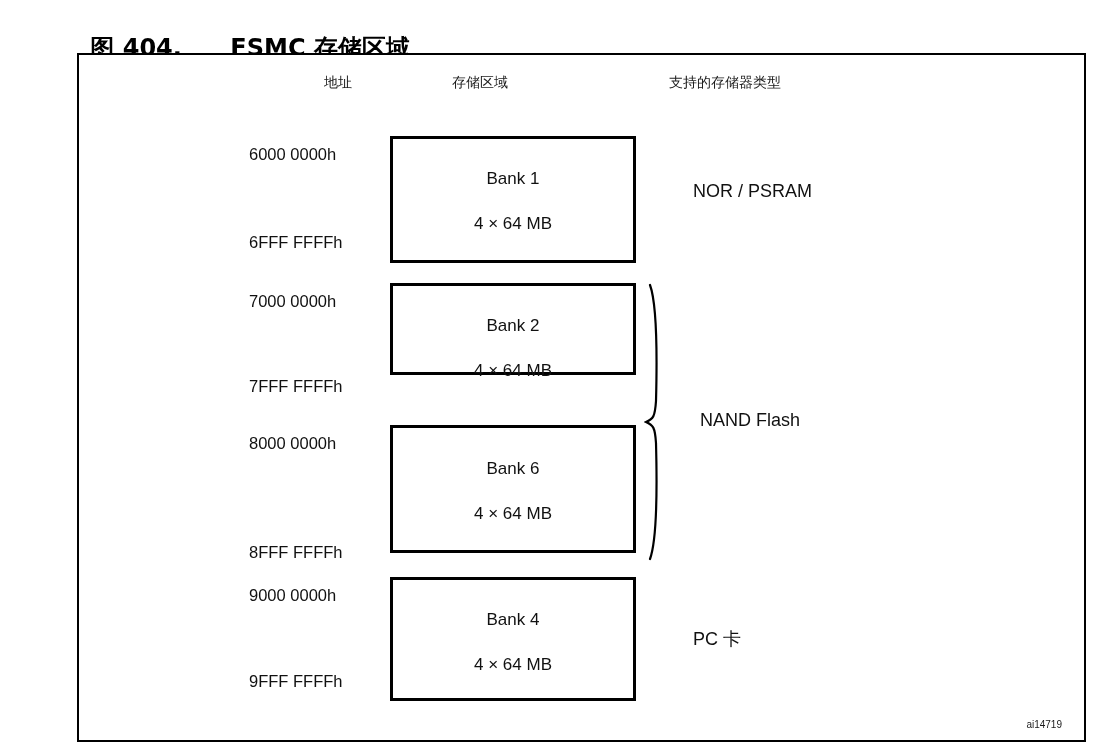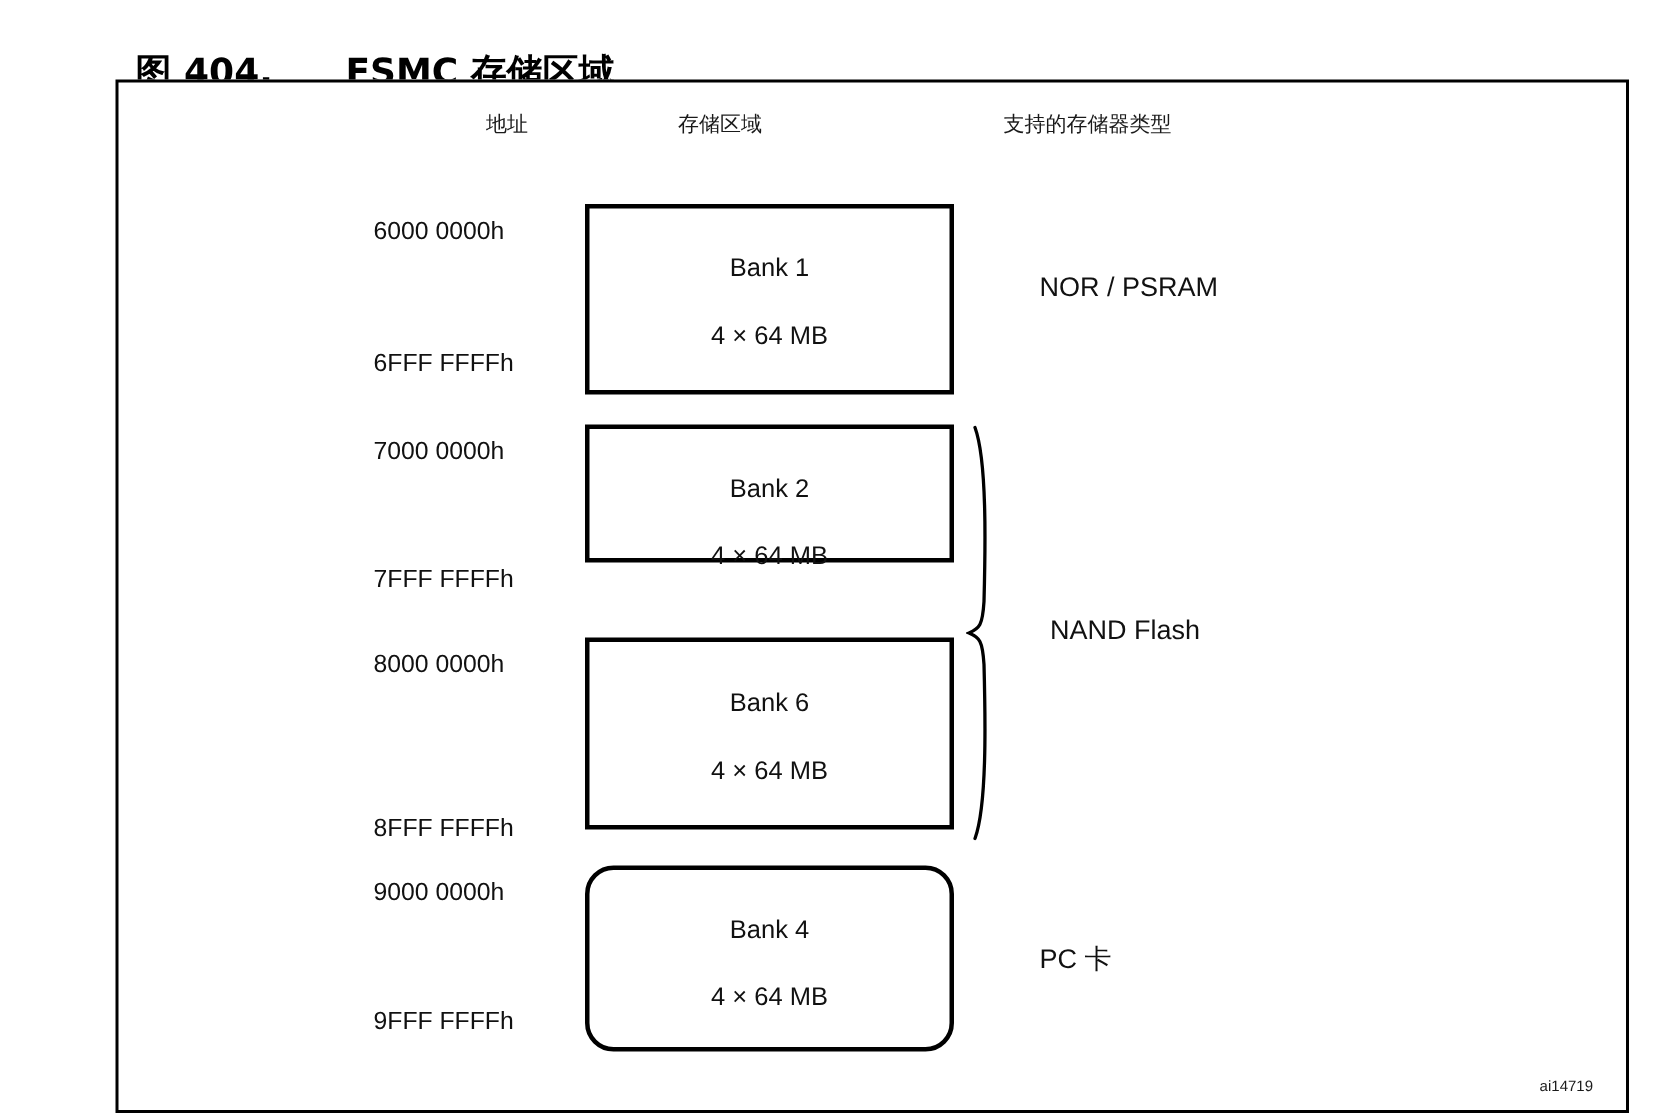--- a/index.html
+++ b/index.html
@@ -79,21 +79,21 @@
     text-align: center;
     font-family: "Liberation Sans", sans-serif;
     font-size: 17px;
     color: #111111;
     white-space: nowrap;
   }
 
   #bank-1 { top: 81px;  height: 127px; }
   #bank-2 { top: 228px; height: 92px; }
   #bank-3 { top: 370px; height: 128px; }
-  #bank-4 { top: 522px; height: 124px; border-radius: 19px; }
+  #bank-4 { top: 522px; height: 124px; }
 
   .bank-box .bank-name { top: 30px; }
   .bank-box .bank-size { top: 75px; }
   #bank-3 .bank-name { top: 31px; }
   #bank-3 .bank-size { top: 76px; }
 
   
   .addr-label {
     position: absolute;
     width: 130px;

